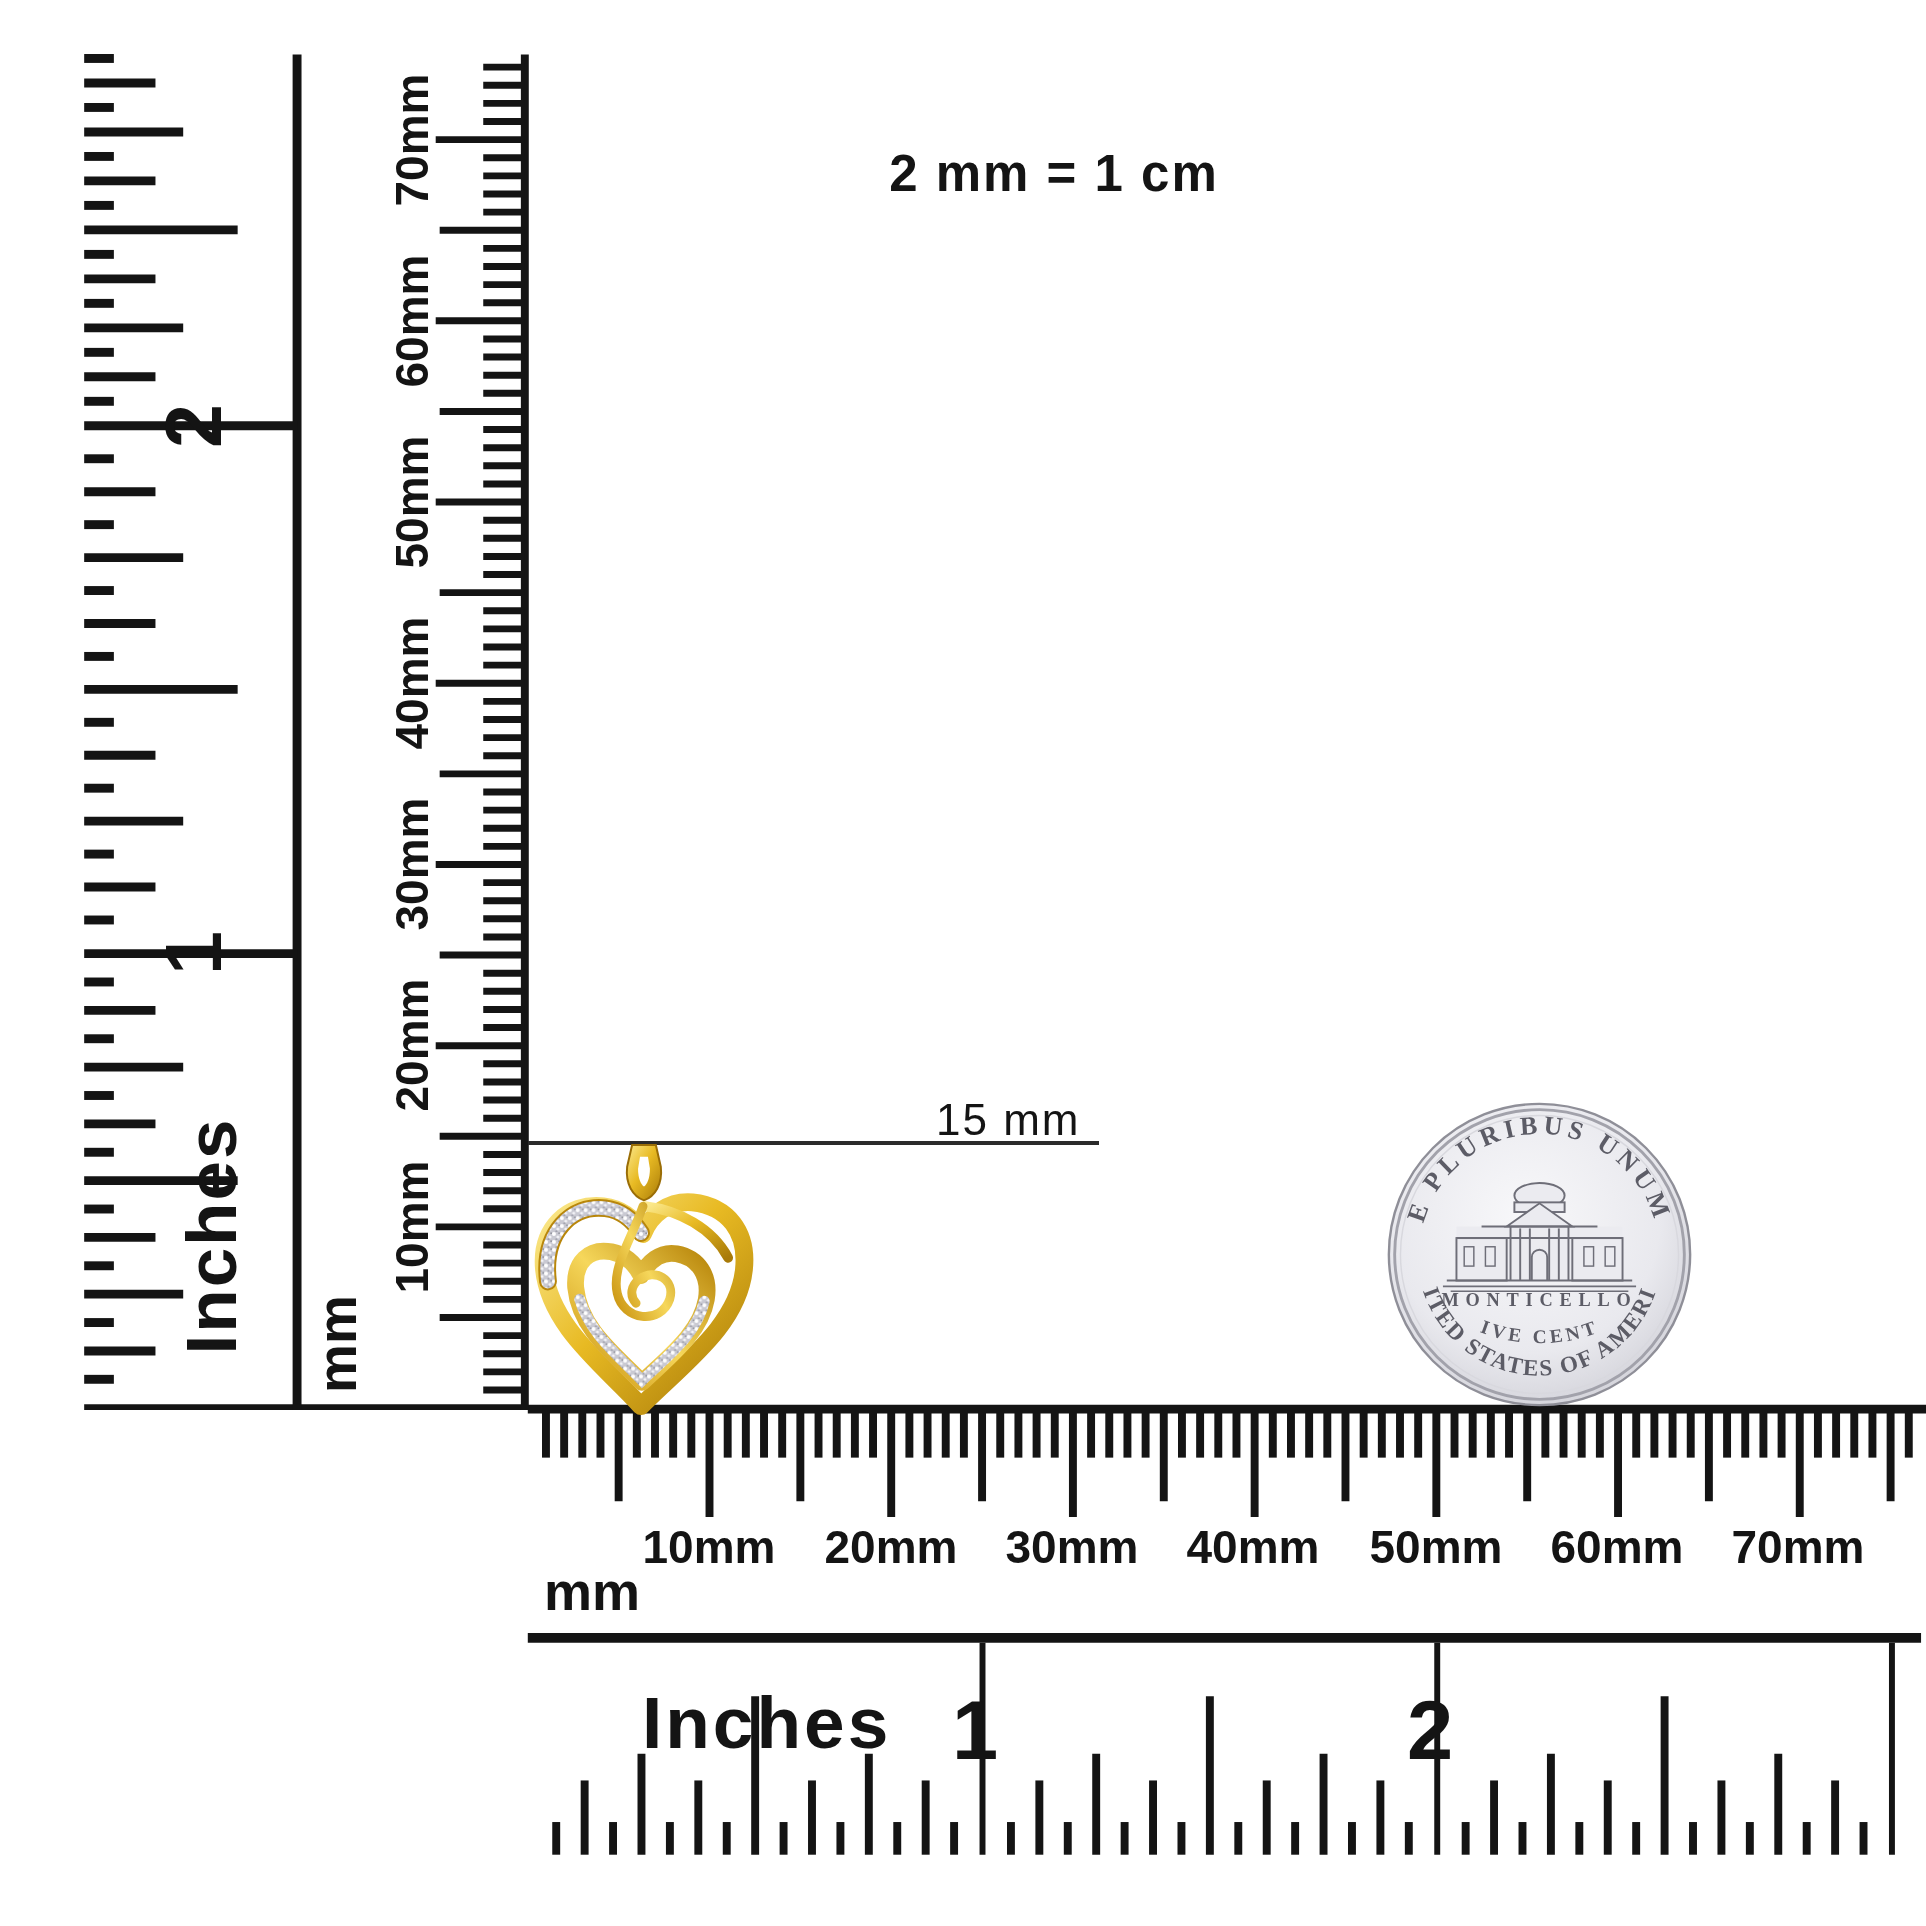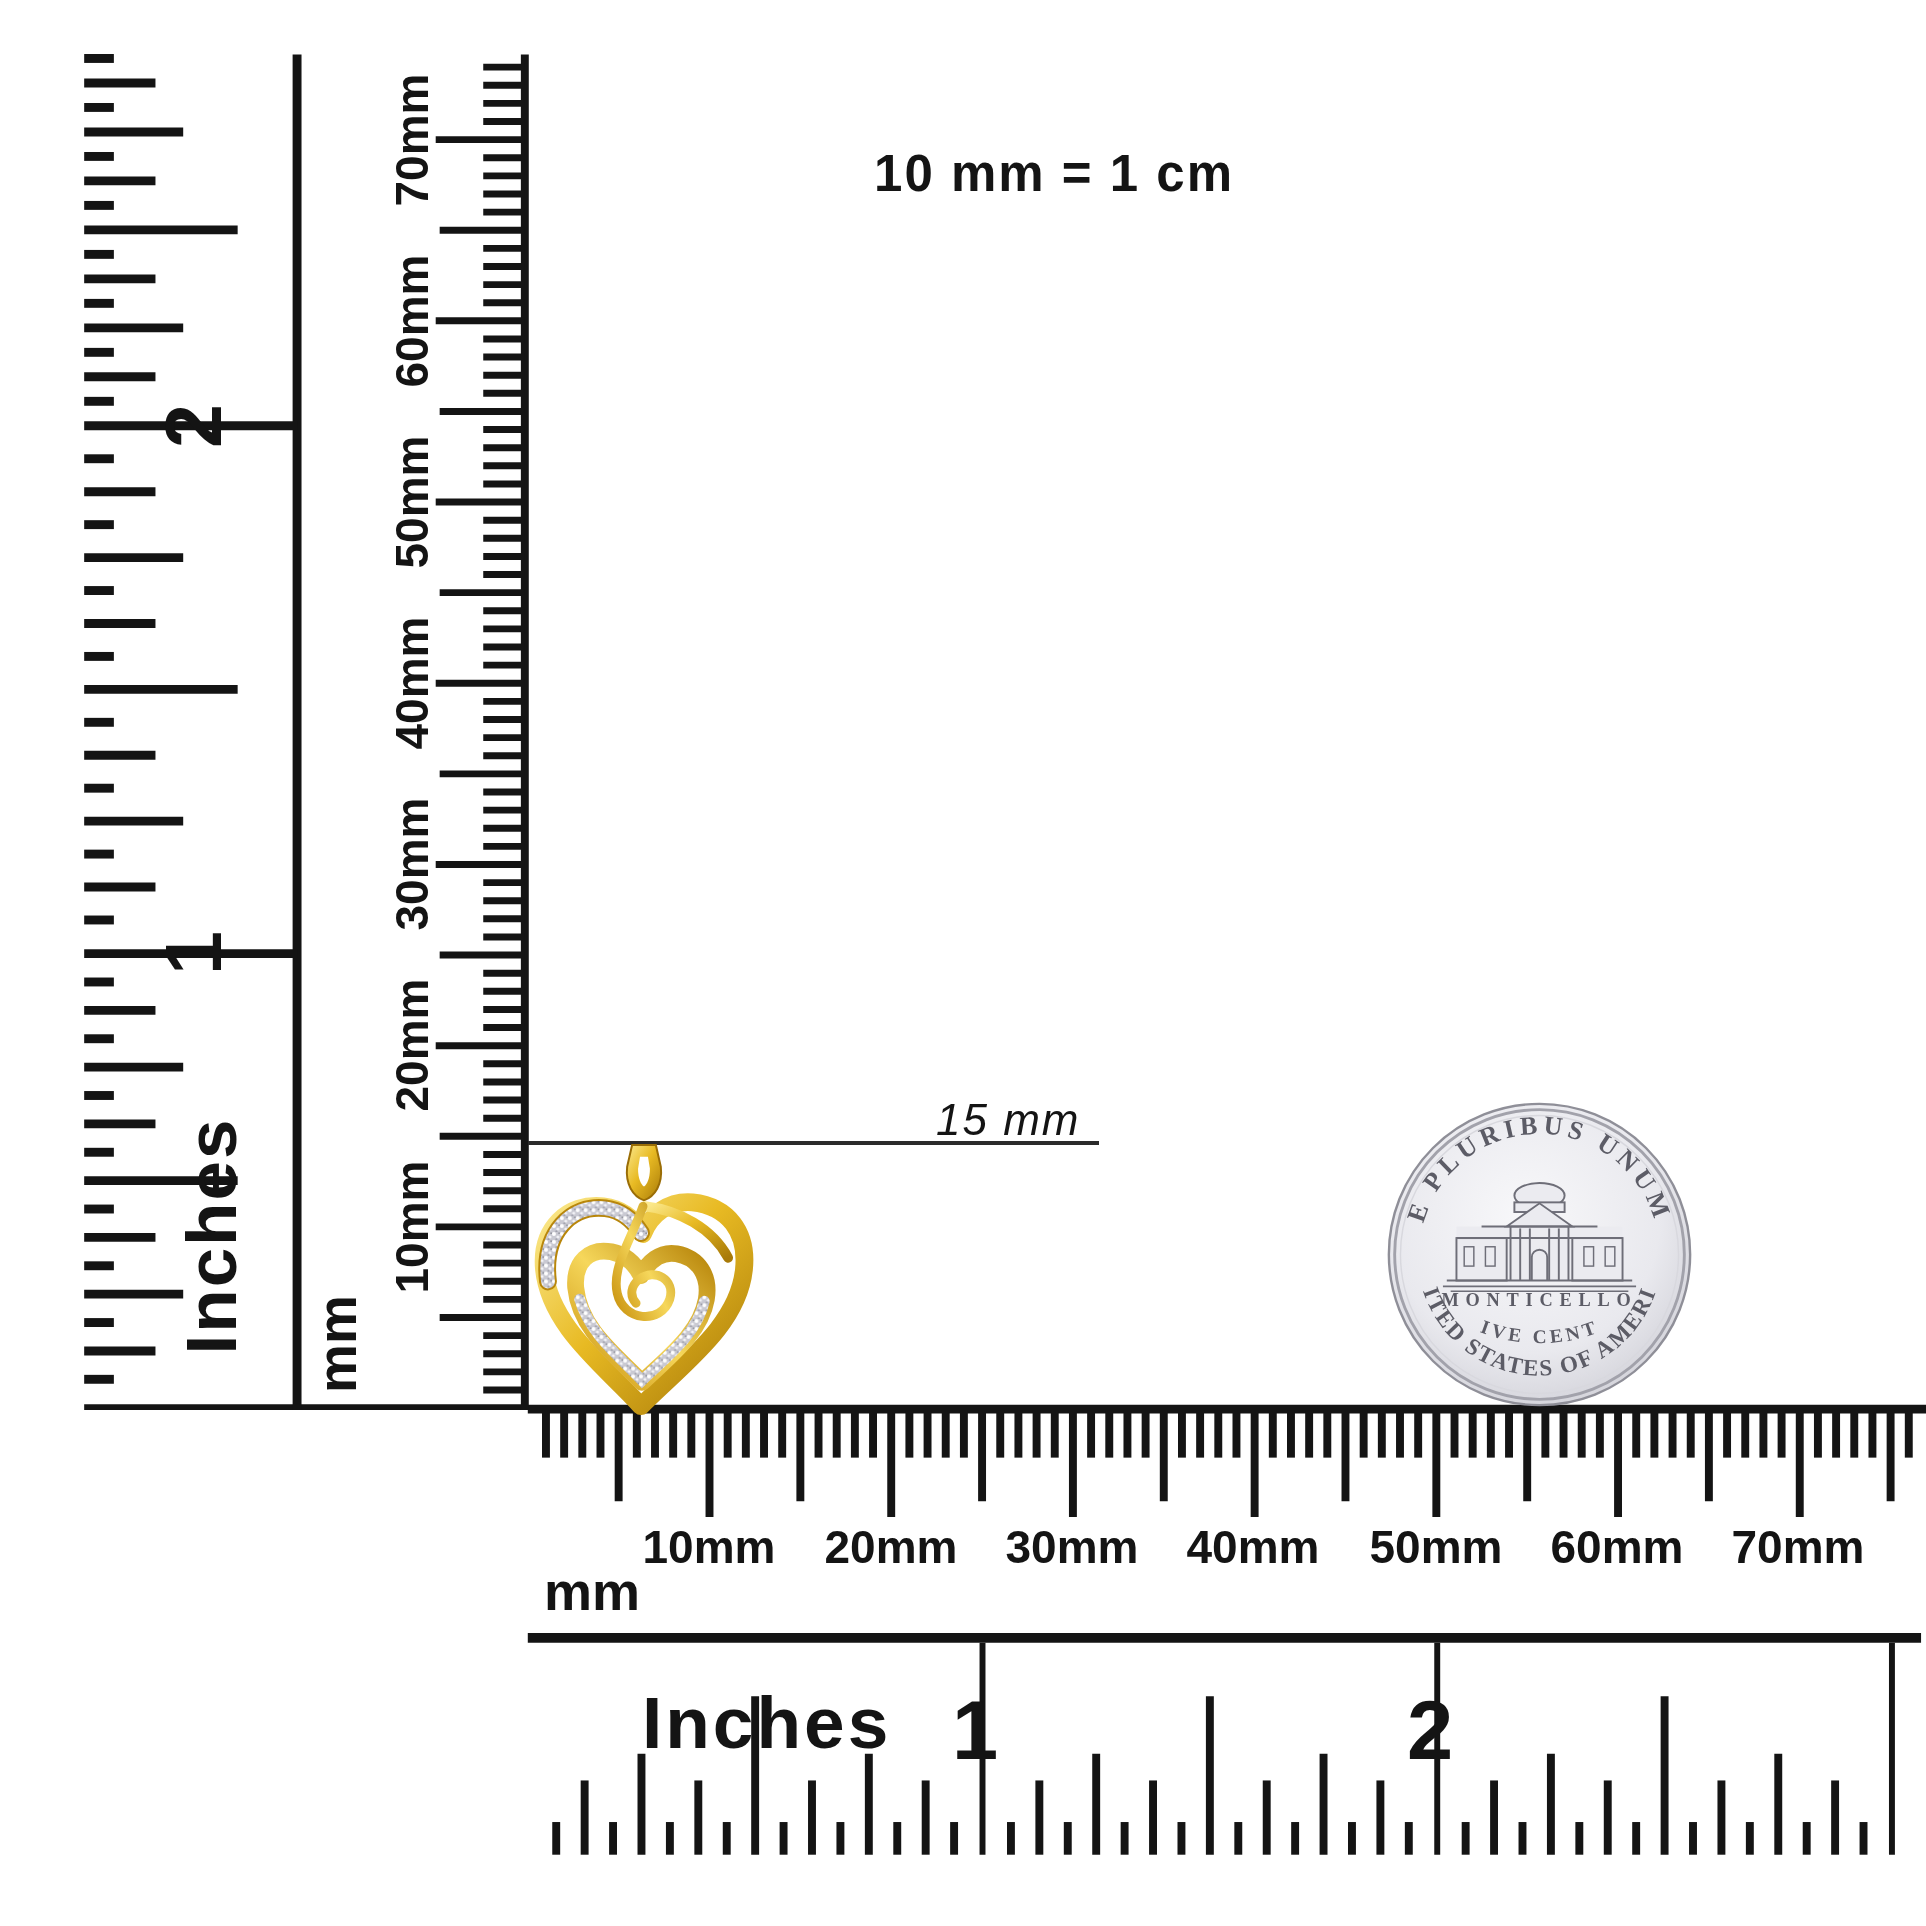--- a/index.html
+++ b/index.html
@@ -5,21 +5,21 @@
   html,body{margin:0;padding:0;background:#ffffff;}
   .stage{
     position:relative;width:1927px;height:1927px;background:#ffffff;
     font-family:"Liberation Sans", sans-serif;color:#141414;overflow:hidden;
   }
   .lab{position:absolute;white-space:nowrap;color:#141414;}
   .cen{transform:translate(-50%,0);}
   .vlab{position:absolute;white-space:nowrap;color:#141414;
         transform:translate(-50%,-50%) rotate(-90deg);}
   .scale-note{font-size:51px;font-weight:700;letter-spacing:2px;}
-  .meas-label{font-size:44px;font-weight:500;letter-spacing:2px;font-style:italic;}
+  .meas-label{font-size:44px;font-weight:500;letter-spacing:2px;}
   .inch-big{font-size:79px;font-weight:700;}
   .unit-inches-left{font-size:71px;font-weight:600;letter-spacing:2px;}
   .mmlab-left{font-size:46px;font-weight:700;}
   .unit-mm-left{font-size:55px;font-weight:700;}
   .mmlab-bot{font-size:46px;font-weight:700;}
   .unit-mm-bot{font-size:54px;font-weight:700;}
   .unit-inches-bot{font-size:73px;font-weight:600;letter-spacing:3px;}
   .inch-digit-bot{font-size:83px;font-weight:600;}
   .meas-line{position:absolute;background:#2b2b2b;height:4px;}
   svg{position:absolute;display:block;}
@@ -298,21 +298,21 @@
 
   <div class="vlab mmlab-left" style="left:412px;top:140px;">70mm</div>
   <div class="vlab mmlab-left" style="left:412px;top:321px;">60mm</div>
   <div class="vlab mmlab-left" style="left:412px;top:502px;">50mm</div>
   <div class="vlab mmlab-left" style="left:412px;top:683px;">40mm</div>
   <div class="vlab mmlab-left" style="left:412px;top:864px;">30mm</div>
   <div class="vlab mmlab-left" style="left:412px;top:1045px;">20mm</div>
   <div class="vlab mmlab-left" style="left:412px;top:1227px;">10mm</div>
   <div class="vlab unit-mm-left" style="left:337px;top:1344px;">mm</div>
 
-  <div class="lab cen scale-note" style="left:1054px;top:144px;">10 mm = 1 cm</div>
+  <div class="lab cen scale-note" style="left:1054px;top:144px;">2 mm = 1 cm</div>
 
   <div class="lab meas-label" style="left:936px;top:1095px;">15 mm</div>
   <div class="meas-line" style="left:528px;top:1141px;width:571px;"></div>
 
   <svg style="left:528px;top:1137px;" width="228" height="287" viewBox="0 0 230 290">
     <defs>
       <linearGradient id="gld" x1="0" y1="0" x2="1" y2="1">
         <stop offset="0" stop-color="#fbe98e"></stop>
         <stop offset="0.45" stop-color="#e8ba23"></stop>
         <stop offset="1" stop-color="#a87a08"></stop>

